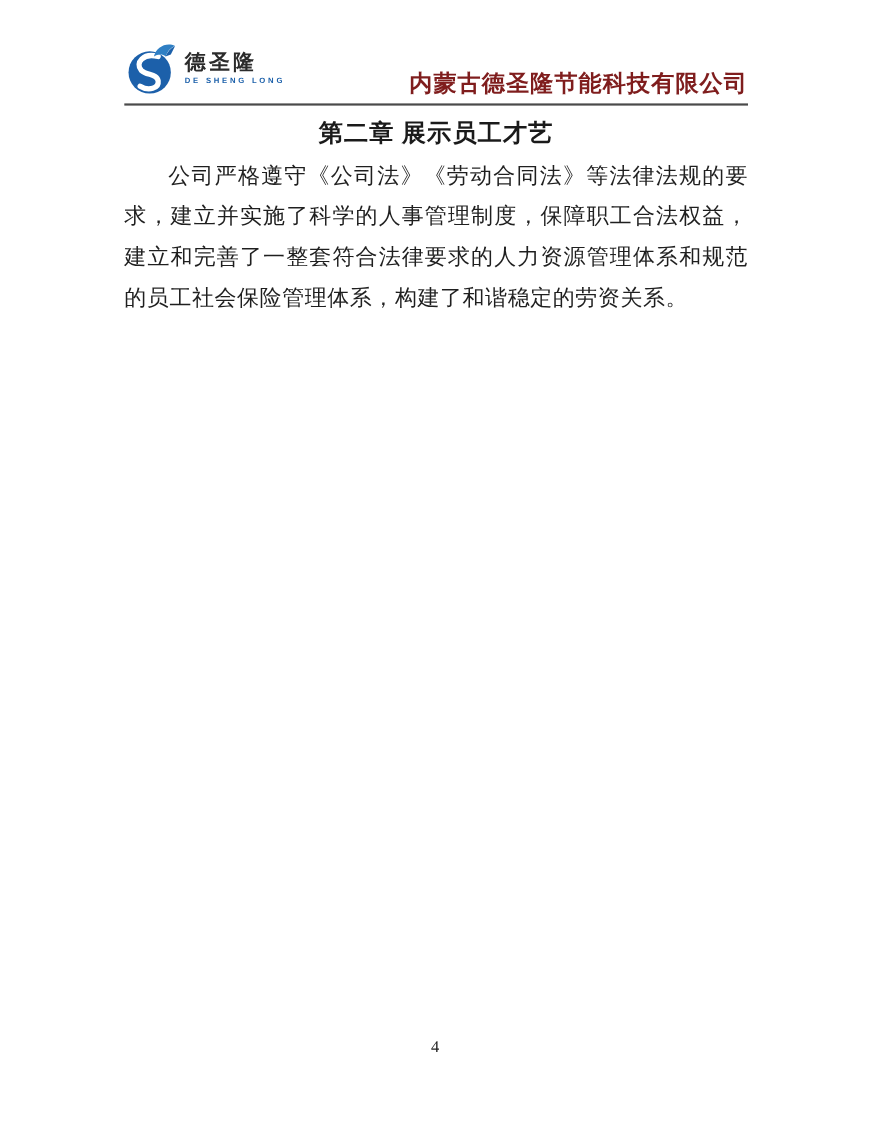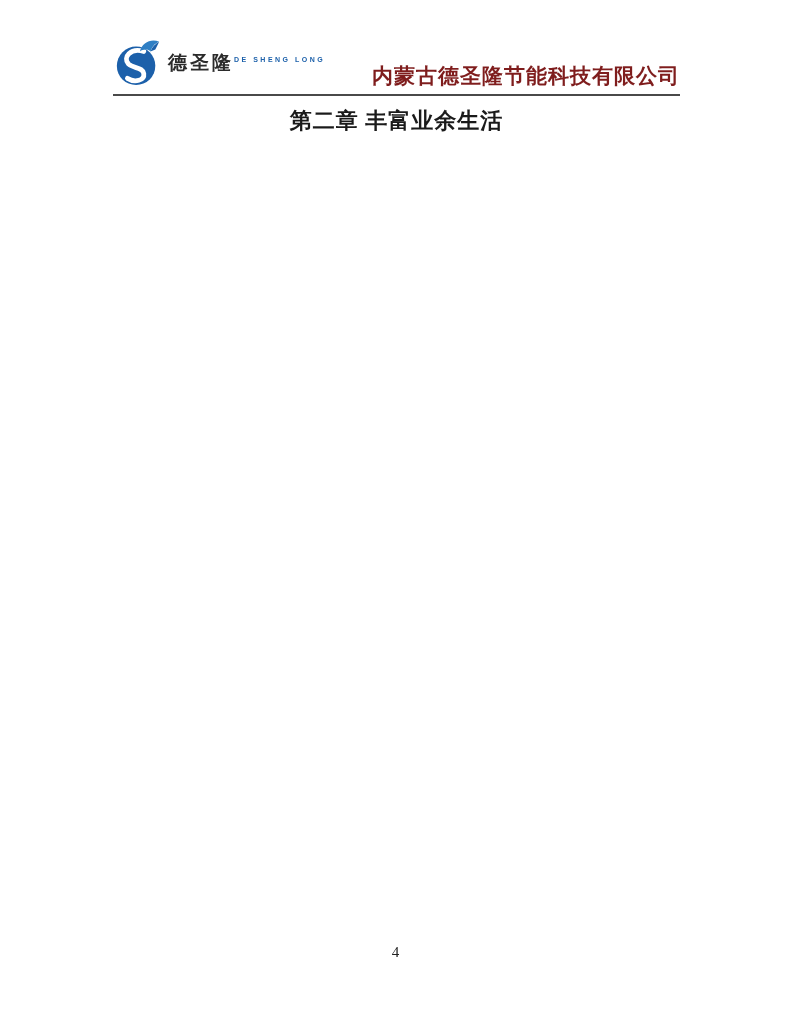--- a/index.html
+++ b/index.html
@@ -33,21 +33,21 @@
     justify-content: space-between;
     align-items: flex-end;
   }
   .logo {
     display: flex;
     align-items: center;
     gap: 5px;
     margin-bottom: 2px;
   }
   .logo-mark { display: block; }
-  .logo-text { display: flex; flex-direction: row; line-height: 1; }
+  .logo-text { display: flex; flex-direction: column; line-height: 1; }
   .logo-cn {
     font-family: "Liberation Sans", "DejaVu Sans", sans-serif;
     font-weight: bold;
     font-size: 19px;
     letter-spacing: 3px;
     color: #2b2b2b;
   }
   .logo-en {
     font-family: "Liberation Sans", "DejaVu Sans", sans-serif;
     font-weight: bold;
@@ -110,23 +110,24 @@
           <path d="M39 16 C 41 11, 44 8, 48 6 L 44 14 Z" fill="#1c60aa"></path>
         </svg>
         <div class="logo-text">
           <span class="logo-cn">德圣隆</span>
           <span class="logo-en">DE SHENG LONG</span>
         </div>
       </div>
       <div class="company-name">内蒙古德圣隆节能科技有限公司</div>
     </div>
 
-    <h1 class="doc-title">第二章 丰富业余生活</h1>
+    <h1 class="doc-title">第二章 展示员工才艺</h1>
 
     <div class="body-text">
+      <p>公司严格遵守《公司法》《劳动合同法》等法律法规的要求，建立并实施了科学的人事管理制度，保障职工合法权益，建立和完善了一整套符合法律要求的人力资源管理体系和规范的员工社会保险管理体系，构建了和谐稳定的劳资关系。</p>
     </div>
 
   </div>
 
   <div class="footer">
     <span>4</span>
   </div>
 </div>
 
 </body></html>

